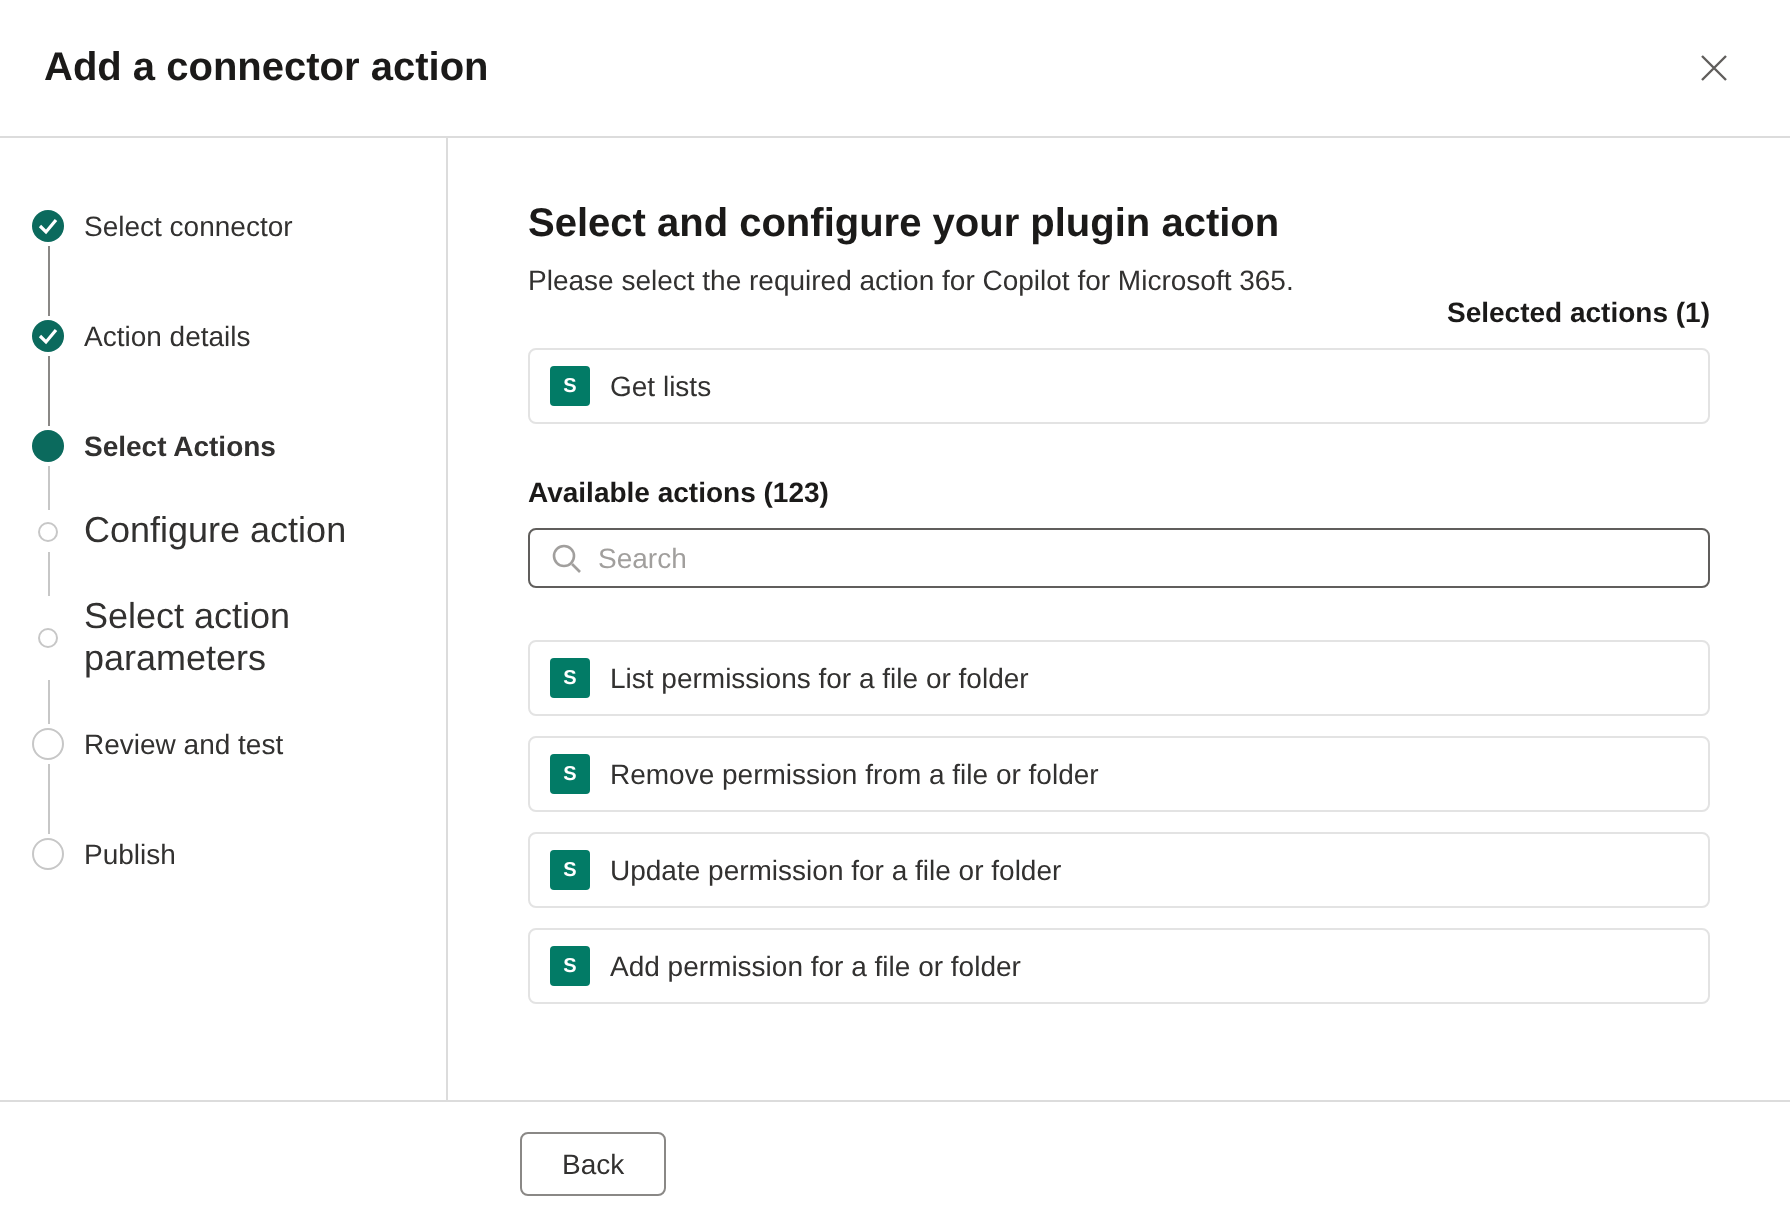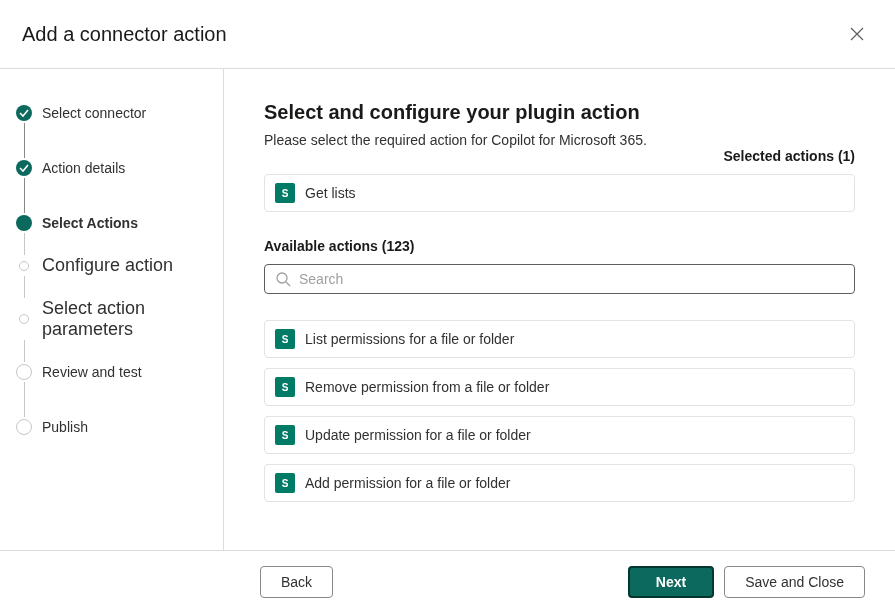--- a/index.html
+++ b/index.html
@@ -17,21 +17,21 @@
     overflow: hidden;
   }
   .header {
     padding: 18px 22px;
     display: flex;
     justify-content: space-between;
     align-items: center;
   }
   .header-title {
     font-size: 20px;
-    font-weight: 400;
+    font-weight: 700;
     color: #1b1a19;
   }
   .close-btn {
     width: 32px;
     height: 32px;
     display: flex;
     align-items: center;
     justify-content: center;
     cursor: pointer;
     color: #605e5c;
@@ -329,17 +329,13 @@
         <div class="action-row">
           <div class="action-icon">S</div>
           <span class="action-label">Add permission for a file or folder</span>
         </div>
       </div>
   </main>
 </div>
 
 <div class="footer">
   <button class="btn">Back</button>
-  <div class="footer-right">
-    <button class="btn primary">Next</button>
-    <button class="btn">Save and Close</button>
-  </div>
 </div>
 
 </body></html>

